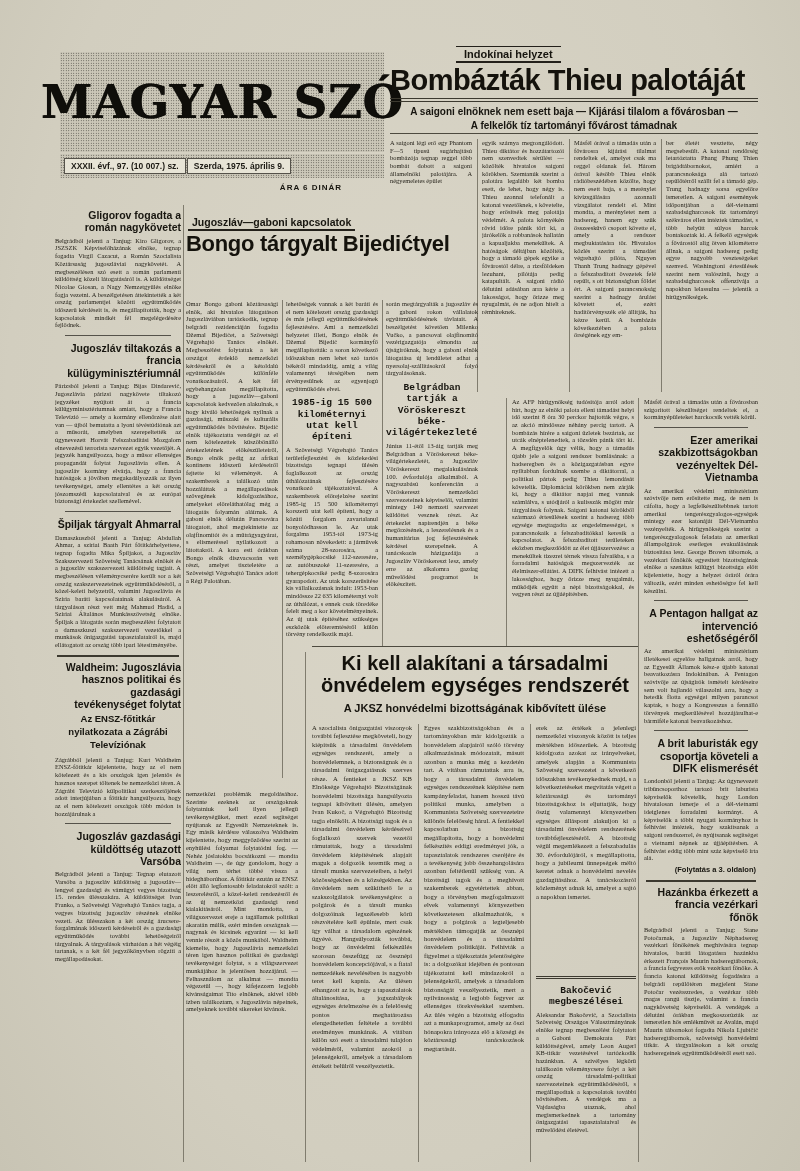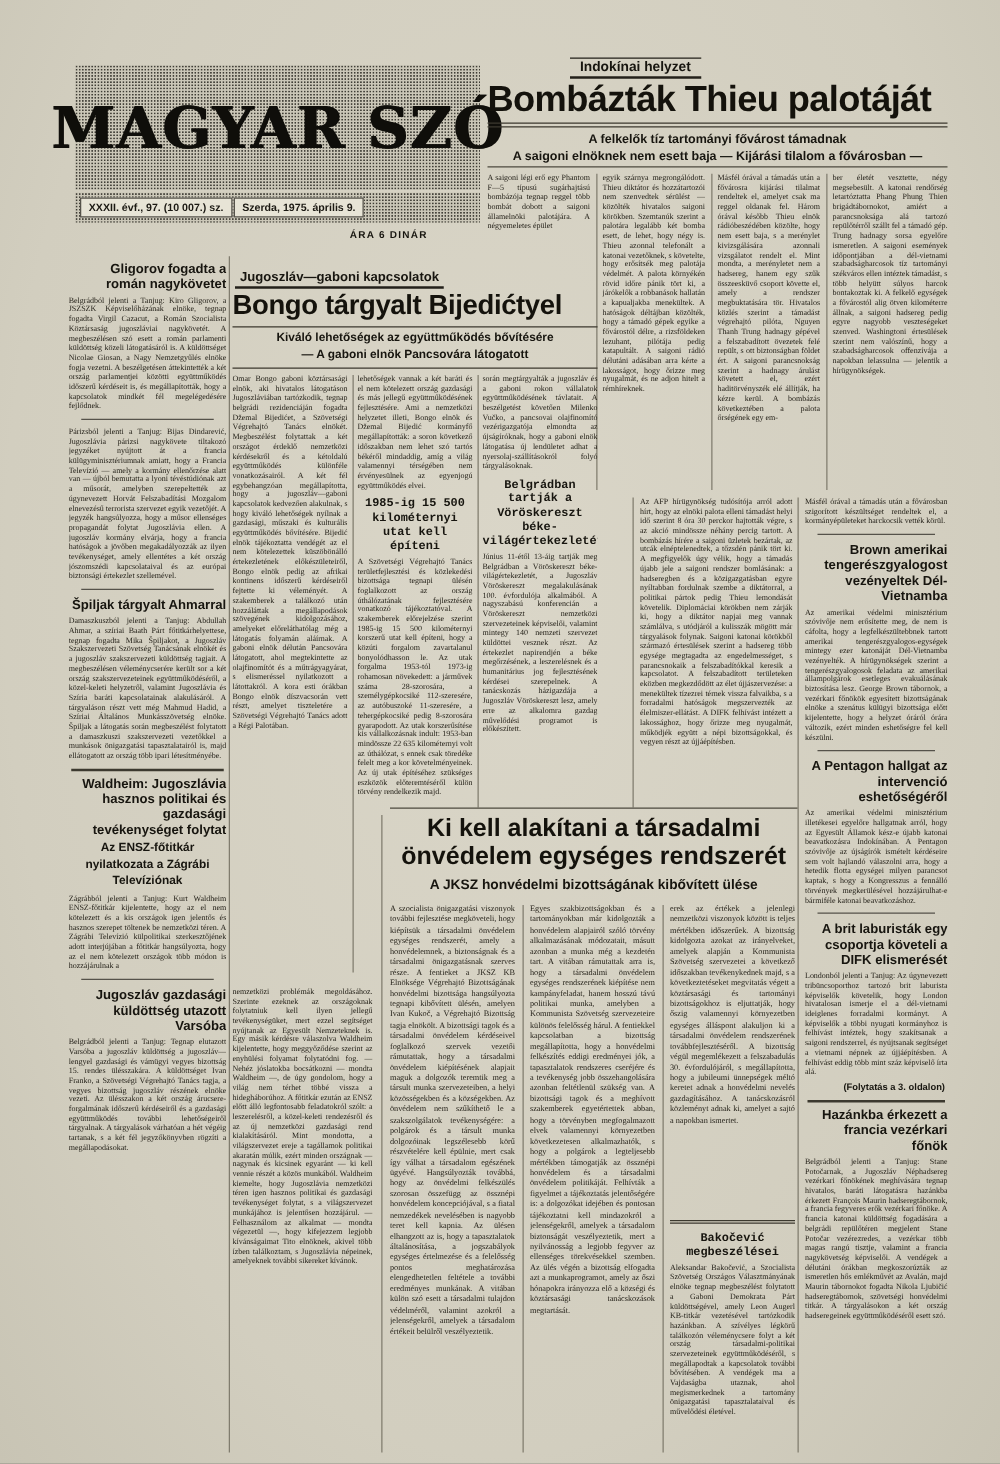--- a/index.html
+++ b/index.html
@@ -92,45 +92,41 @@
     <div class="datebox">Szerda, 1975. április 9.</div>
   </div>
   <div class="abs price" style="left:238px; top:183px; width:146px; text-align:center;">ÁRA 6 DINÁR</div>
 
   <div class="abs" style="left:456px; top:44px;">
     <span class="kicker">Indokínai helyzet</span>
   </div>
   <div class="abs h-lead" style="left:390px; top:64px; width:368px;">Bombázták Thieu palotáját</div>
   <div class="abs rule-d" style="left:390px; top:98px; width:368px;"></div>
   <div class="abs" style="left:390px; top:105px; width:368px;">
+    <div class="subhead">A saigoni elnöknek nem esett baja — Kijárási tilalom a fővárosban —</div>
     <div class="subhead">A felkelők tíz tartományi fővárost támadnak</div>
-    <div class="subhead">A saigoni elnöknek nem esett baja — Kijárási tilalom a fővárosban —</div>
   </div>
   <div class="hrule" style="left:390px; top:133px; width:368px;"></div>
 
   <div class="abs bd" style="left:390px; top:139px; width:82px; height:62px;">A saigoni légi erő egy Phantom F—5 típusú sugárhajtású bombázója tegnap reggel több bombát dobott a saigoni államelnöki palotájára. A négyemeletes épület</div>
   <div class="abs bd" style="left:482px; top:139px; width:82px; height:252px;">egyik szárnya megrongálódott. Thieu diktátor és hozzátartozói nem szenvedtek sérülést — közölték hivatalos saigoni körökben. Szemtanúk szerint a palotára legalább két bomba esett, de lehet, hogy négy is. Thieu azonnal telefonált a katonai vezetőknek, s követelte, hogy erősítsék meg palotája védelmét. A palota környékén rövid időre pánik tört ki, a járókelők a robbanások hallatán a kapualjakba menekültek. A hatóságok déltájban közölték, hogy a támadó gépek egyike a fővárostól délre, a rizsföldeken lezuhant, pilótája pedig katapultált. A saigoni rádió délutáni adásában arra kérte a lakosságot, hogy őrizze meg nyugalmát, és ne adjon hitelt a rémhíreknek.</div>
   <div class="abs bd" style="left:574px; top:139px; width:82px; height:252px;">Másfél órával a támadás után a fővárosra kijárási tilalmat rendeltek el, amelyet csak ma reggel oldanak fel. Három órával később Thieu elnök rádióbeszédében közölte, hogy nem esett baja, s a merénylet kivizsgálására azonnali vizsgálatot rendelt el. Mint mondta, a merényletet nem a hadsereg, hanem egy szűk összeesküvő csoport követte el, amely a rendszer megbuktatására tör. Hivatalos közlés szerint a támadást végrehajtó pilóta, Nguyen Thanh Trung hadnagy gépével a felszabadított övezetek felé repült, s ott biztonságban földet ért. A saigoni parancsnokság szerint a hadnagy árulást követett el, ezért haditörvényszék elé állítják, ha kézre kerül. A bombázás következtében a palota őrségének egy em-</div>
   <div class="abs bd" style="left:666px; top:139px; width:92px; height:252px;">ber életét vesztette, négy megsebesült. A katonai rendőrség letartóztatta Phang Phung Thien brigádtábornokot, amiért a parancsnoksága alá tartozó repülőtérről szállt fel a támadó gép. Trung hadnagy sorsa egyelőre ismeretlen. A saigoni események időpontjában a dél-vietnami szabadságharcosok tíz tartományi székváros ellen intéztek támadást, s több helyütt súlyos harcok bontakoztak ki. A felkelő egységek a fővárostól alig ötven kilométerre állnak, a saigoni hadsereg pedig egyre nagyobb veszteségeket szenved. Washingtoni értesülések szerint nem valószínű, hogy a szabadságharcosok offenzívája a napokban lelassulna — jelentik a hírügynökségek.</div>
   <div class="vrule" style="left:477px; top:139px; height:253px;"></div>
   <div class="vrule" style="left:569px; top:139px; height:253px;"></div>
   <div class="vrule" style="left:661px; top:139px; height:253px;"></div>
 
   <div class="abs bd" style="left:512px; top:398px; width:122px; height:246px;">Az AFP hírügynökség tudósítója arról adott hírt, hogy az elnöki palota elleni támadást helyi idő szerint 8 óra 30 perckor hajtották végre, s az akció mindössze néhány percig tartott. A bombázás hírére a saigoni üzletek bezártak, az utcák elnéptelenedtek, a tőzsdén pánik tört ki. A megfigyelők úgy vélik, hogy a támadás újabb jele a saigoni rendszer bomlásának: a hadseregben és a közigazgatásban egyre nyíltabban fordulnak szembe a diktátorral, a politikai pártok pedig Thieu lemondását követelik. Diplomáciai körökben nem zárják ki, hogy a diktátor napjai meg vannak számlálva, s utódjáról a kulisszák mögött már tárgyalások folynak. Saigoni katonai körökből származó értesülések szerint a hadsereg több egysége megtagadta az engedelmességet, s parancsnokaik a felszabadítókkal keresik a kapcsolatot. A felszabadított területeken eközben megkezdődött az élet újjászervezése: a menekültek tízezrei térnek vissza falvaikba, s a forradalmi hatóságok megszervezték az élelmiszer-ellátást. A DIFK felhívást intézett a lakossághoz, hogy őrizze meg nyugalmát, működjék együtt a népi bizottságokkal, és vegyen részt az újjáépítésben.</div>
   <div class="vrule" style="left:506px; top:398px; height:248px;"></div>
   <div class="vrule" style="left:638px; top:398px; height:764px;"></div>
 
   <div class="abs" style="left:188px; top:212px;">
     <span class="kicker-sm">Jugoszláv—gaboni kapcsolatok</span>
   </div>
   <div class="abs h-bongo" style="left:186px; top:231px; width:292px;">Bongo tárgyalt Bijedićtyel</div>
-  <div class="abs rules-tb" style="left:186px; top:261px; width:292px;">
-    <div class="subhead subhead-sm">Kiváló lehetőségek az együttműködés bővítésére</div>
-    <div class="subhead subhead-sm">— A gaboni elnök Pancsovára látogatott</div>
-  </div>
 
   <div class="abs bd" style="left:186px; top:300px; width:92px; height:478px;">Omar Bongo gaboni köztársasági elnök, aki hivatalos látogatáson Jugoszláviában tartózkodik, tegnap belgrádi rezidenciáján fogadta Džemal Bijedićet, a Szövetségi Végrehajtó Tanács elnökét. Megbeszélést folytattak a két országot érdeklő nemzetközi kérdésekről és a kétoldalú együttműködés különféle vonatkozásairól. A két fél egybehangzóan megállapította, hogy a jugoszláv—gaboni kapcsolatok kedvezően alakulnak, s hogy kiváló lehetőségek nyílnak a gazdasági, műszaki és kulturális együttműködés bővítésére. Bijedić elnök tájékoztatta vendégét az el nem kötelezettek küszöbönálló értekezletének előkészületeiről, Bongo elnök pedig az afrikai kontinens időszerű kérdéseiről fejtette ki véleményét. A szakemberek a találkozó után hozzáláttak a megállapodások szövegének kidolgozásához, amelyeket előreláthatólag még a látogatás folyamán aláírnak. A gaboni elnök délután Pancsovára látogatott, ahol megtekintette az olajfinomítót és a műtrágyagyárat, s elismeréssel nyilatkozott a látottakról. A kora esti órákban Bongo elnök díszvacsorán vett részt, amelyet tiszteletére a Szövetségi Végrehajtó Tanács adott a Régi Palotában.</div>
   <div class="abs stack" style="left:286px; top:300px; width:92px; height:346px;">
     <div class="bd" style="height:auto;">lehetőségek vannak a két baráti és el nem kötelezett ország gazdasági és más jellegű együttműködésének fejlesztésére. Ami a nemzetközi helyzetet illeti, Bongo elnök és Džemal Bijedić kormányfő megállapították: a soron következő időszakban nem lehet szó tartós békéről mindaddig, amíg a világ valamennyi térségében nem érvényesülnek az egyenjogú együttműködés elvei.</div>
     <div class="h-xs">1985-ig 15 500 kilométernyi utat kell építeni</div>
     <div class="bd">A Szövetségi Végrehajtó Tanács területfejlesztési és közlekedési bizottsága tegnapi ülésén foglalkozott az ország úthálózatának fejlesztésére vonatkozó tájékoztatóval. A szakemberek előrejelzése szerint 1985-ig 15 500 kilométernyi korszerű utat kell építeni, hogy a közúti forgalom zavartalanul bonyolódhasson le. Az utak forgalma 1953-tól 1973-ig rohamosan növekedett: a járművek száma 28-szorosára, a személygépkocsiké 112-szeresére, az autóbuszoké 11-szeresére, a tehergépkocsiké pedig 8-szorosára gyarapodott. Az utak korszerűsítése kis vállalkozásnak indult: 1953-ban mindössze 22 635 kilométernyi volt az úthálózat, s ennek csak töredéke felelt meg a kor követelményeinek. Az új utak építéséhez szükséges eszközök előteremtéséről külön törvény rendelkezik majd.</div>
   </div>
   <div class="abs stack" style="left:386px; top:300px; width:92px; height:346px;">
     <div class="bd">során megtárgyalták a jugoszláv és a gaboni rokon vállalatok együttműködésének távlatait. A beszélgetést követően Milenko Vučko, a pancsovai olajfinomító vezérigazgatója elmondta az újságíróknak, hogy a gaboni elnök látogatása új lendületet adhat a nyersolaj-szállításokról folyó tárgyalásoknak.</div>
     <div class="h-xs">Belgrádban tartják a Vöröskereszt béke-világértekezletét</div>
@@ -150,38 +146,39 @@
   <div class="vrule" style="left:305px; top:652px; height:510px;"></div>
 
   <div class="abs boxed-art" style="left:536px; top:976px; width:100px; height:186px;">
     <div class="h-xs">Bakočević megbeszélései</div>
     <div class="bd">Aleksandar Bakočević, a Szocialista Szövetség Országos Választmányának elnöke tegnap megbeszélést folytatott a Gaboni Demokrata Párt küldöttségével, amely Leon Augerl KB-titkár vezetésével tartózkodik hazánkban. A szívélyes légkörű találkozón véleménycsere folyt a két ország társadalmi-politikai szervezeteinek együttműködéséről, s megállapodtak a kapcsolatok további bővítésében. A vendégek ma a Vajdaságba utaznak, ahol megismerkednek a tartomány önigazgatási tapasztalataival és művelődési életével.</div>
   </div>
 
   <div class="abs stack" style="left:644px; top:398px; width:114px; height:764px;">
     <div class="bd">Másfél órával a támadás után a fővárosban szigorított készültséget rendeltek el, a kormányépületeket harckocsik vették körül.</div>
     <div class="divider"></div>
-    <div class="h-sm">Brown amerikai tengerészgyalogost vezényeltek Dél-Vietnamba</div>
+    <div class="h-sm">Ezer amerikai szakbizottságokban vezényeltek Dél-Vietnamba</div>
     <div class="bd">Az amerikai védelmi minisztérium szóvivője nem erősítette meg, de nem is cáfolta, hogy a legfelkészültebbnek tartott amerikai tengerészgyalogos-egységek mintegy ezer katonáját Dél-Vietnamba vezényelték. A hírügynökségek szerint a tengerészgyalogosok feladata az amerikai állampolgárok esetleges evakuálásának biztosítása lesz. George Brown tábornok, a vezérkari főnökök egyesített bizottságának elnöke a szenátus külügyi bizottsága előtt kijelentette, hogy a helyzet óráról órára változik, ezért minden eshetőségre fel kell készülni.</div>
     <div class="divider"></div>
     <div class="h-sm">A Pentagon hallgat az intervenció eshetőségéről</div>
     <div class="bd">Az amerikai védelmi minisztérium illetékesei egyelőre hallgatnak arról, hogy az Egyesült Államok kész-e újabb katonai beavatkozásra Indokínában. A Pentagon szóvivője az újságírók ismételt kérdéseire sem volt hajlandó válaszolni arra, hogy a hetedik flotta egységei milyen parancsot kaptak, s hogy a Kongresszus a fennálló törvények megkerülésével hozzájárulhat-e bármiféle katonai beavatkozáshoz.</div>
     <div class="divider"></div>
     <div class="h-sm">A brit laburisták egy csoportja követeli a DIFK elismerését</div>
     <div class="bd">Londonból jelenti a Tanjug: Az úgynevezett tribüncsoporthoz tartozó brit laburista képviselők követelik, hogy London hivatalosan ismerje el a dél-vietnami ideiglenes forradalmi kormányt. A képviselők a többi nyugati kormányhoz is felhívást intéztek, hogy szakítsanak a saigoni rendszerrel, és nyújtsanak segítséget a vietnami népnek az újjáépítésben. A felhívást eddig több mint száz képviselő írta alá.</div>
     <div class="folyt">(Folytatás a 3. oldalon)</div>
     <div class="divider-strong"></div>
     <div class="h-sm">Hazánkba érkezett a francia vezérkari főnök</div>
     <div class="bd">Belgrádból jelenti a Tanjug: Stane Potočarnak, a Jugoszláv Néphadsereg vezérkari főnökének meghívására tegnap hivatalos, baráti látogatásra hazánkba érkezett François Maurin hadseregtábornok, a francia fegyveres erők vezérkari főnöke. A francia katonai küldöttség fogadására a belgrádi repülőtéren megjelent Stane Potočar vezérezredes, a vezérkar több magas rangú tisztje, valamint a francia nagykövetség képviselői. A vendégek a délutáni órákban megkoszorúzták az ismeretlen hős emlékművét az Avalán, majd Maurin tábornokot fogadta Nikola Ljubičić hadseregtábornok, szövetségi honvédelmi titkár. A tárgyalásokon a két ország hadseregeinek együttműködéséről esett szó.</div>
   </div>
 
   <div class="abs stack" style="left:55px; top:205px; width:126px; height:957px;">
     <div class="h-sm">Gligorov fogadta a román nagykövetet</div>
     <div class="bd">Belgrádból jelenti a Tanjug: Kiro Gligorov, a JSZSZK Képviselőházának elnöke, tegnap fogadta Virgil Cazacut, a Román Szocialista Köztársaság jugoszláviai nagykövetét. A megbeszélésen szó esett a román parlamenti küldöttség közeli látogatásáról is. A küldöttséget Nicolae Giosan, a Nagy Nemzetgyűlés elnöke fogja vezetni. A beszélgetésen áttekintették a két ország parlamentjei közötti együttműködés időszerű kérdéseit is, és megállapították, hogy a kapcsolatok mindkét fél megelégedésére fejlődnek.</div>
     <div class="divider"></div>
+    <div class="h-sm">Jugoszláv tiltakozás a francia külügyminisztériumnál</div>
     <div class="bd">Párizsból jelenti a Tanjug: Bijas Dindarević, Jugoszlávia párizsi nagykövete tiltakozó jegyzéket nyújtott át a francia külügyminisztériumnak amiatt, hogy a Francia Televízió — amely a kormány ellenőrzése alatt van — újból bemutatta a lyoni tévéstúdiónak azt a műsorát, amelyben szerepeltették az úgynevezett Horvát Felszabadítási Mozgalom elnevezésű terrorista szervezet egyik vezetőjét. A jegyzék hangsúlyozza, hogy a műsor ellenséges propagandát folytat Jugoszlávia ellen. A jugoszláv kormány elvárja, hogy a francia hatóságok a jövőben megakadályozzák az ilyen tevékenységet, amely ellentétes a két ország jószomszédi kapcsolataival és az európai biztonsági értekezlet szellemével.</div>
     <div class="divider"></div>
     <div class="h-sm">Špiljak tárgyalt Ahmarral</div>
     <div class="bd">Damaszkuszból jelenti a Tanjug: Abdullah Ahmar, a szíriai Baath Párt főtitkárhelyettese, tegnap fogadta Mika Špiljakot, a Jugoszláv Szakszervezeti Szövetség Tanácsának elnökét és a jugoszláv szakszervezeti küldöttség tagjait. A megbeszélésen véleménycserére került sor a két ország szakszervezeteinek együttműködéséről, a közel-keleti helyzetről, valamint Jugoszlávia és Szíria baráti kapcsolatainak alakulásáról. A tárgyaláson részt vett még Mahmud Hadid, a Szíriai Általános Munkásszövetség elnöke. Špiljak a látogatás során megbeszélést folytatott a damaszkuszi szakszervezeti vezetőkkel a munkások önigazgatási tapasztalatairól is, majd ellátogatott az ország több ipari létesítményébe.</div>
     <div class="divider-strong"></div>
     <div class="h-sm">Waldheim: Jugoszlávia hasznos politikai és gazdasági tevékenységet folytat</div>
     <div class="subhead subhead-sm" style="margin:2px 0 4px;">Az ENSZ-főtitkár nyilatkozata a Zágrábi Televíziónak</div>
     <div class="bd">Zágrábból jelenti a Tanjug: Kurt Waldheim ENSZ-főtitkár kijelentette, hogy az el nem kötelezett és a kis országok igen jelentős és hasznos szerepet töltenek be nemzetközi téren. A Zágrábi Televízió külpolitikai szerkesztőjének adott interjújában a főtitkár hangsúlyozta, hogy az el nem kötelezett országok több módon is hozzájárulnak a</div>
     <div class="divider"></div>
     <div class="h-sm">Jugoszláv gazdasági küldöttség utazott Varsóba</div>

